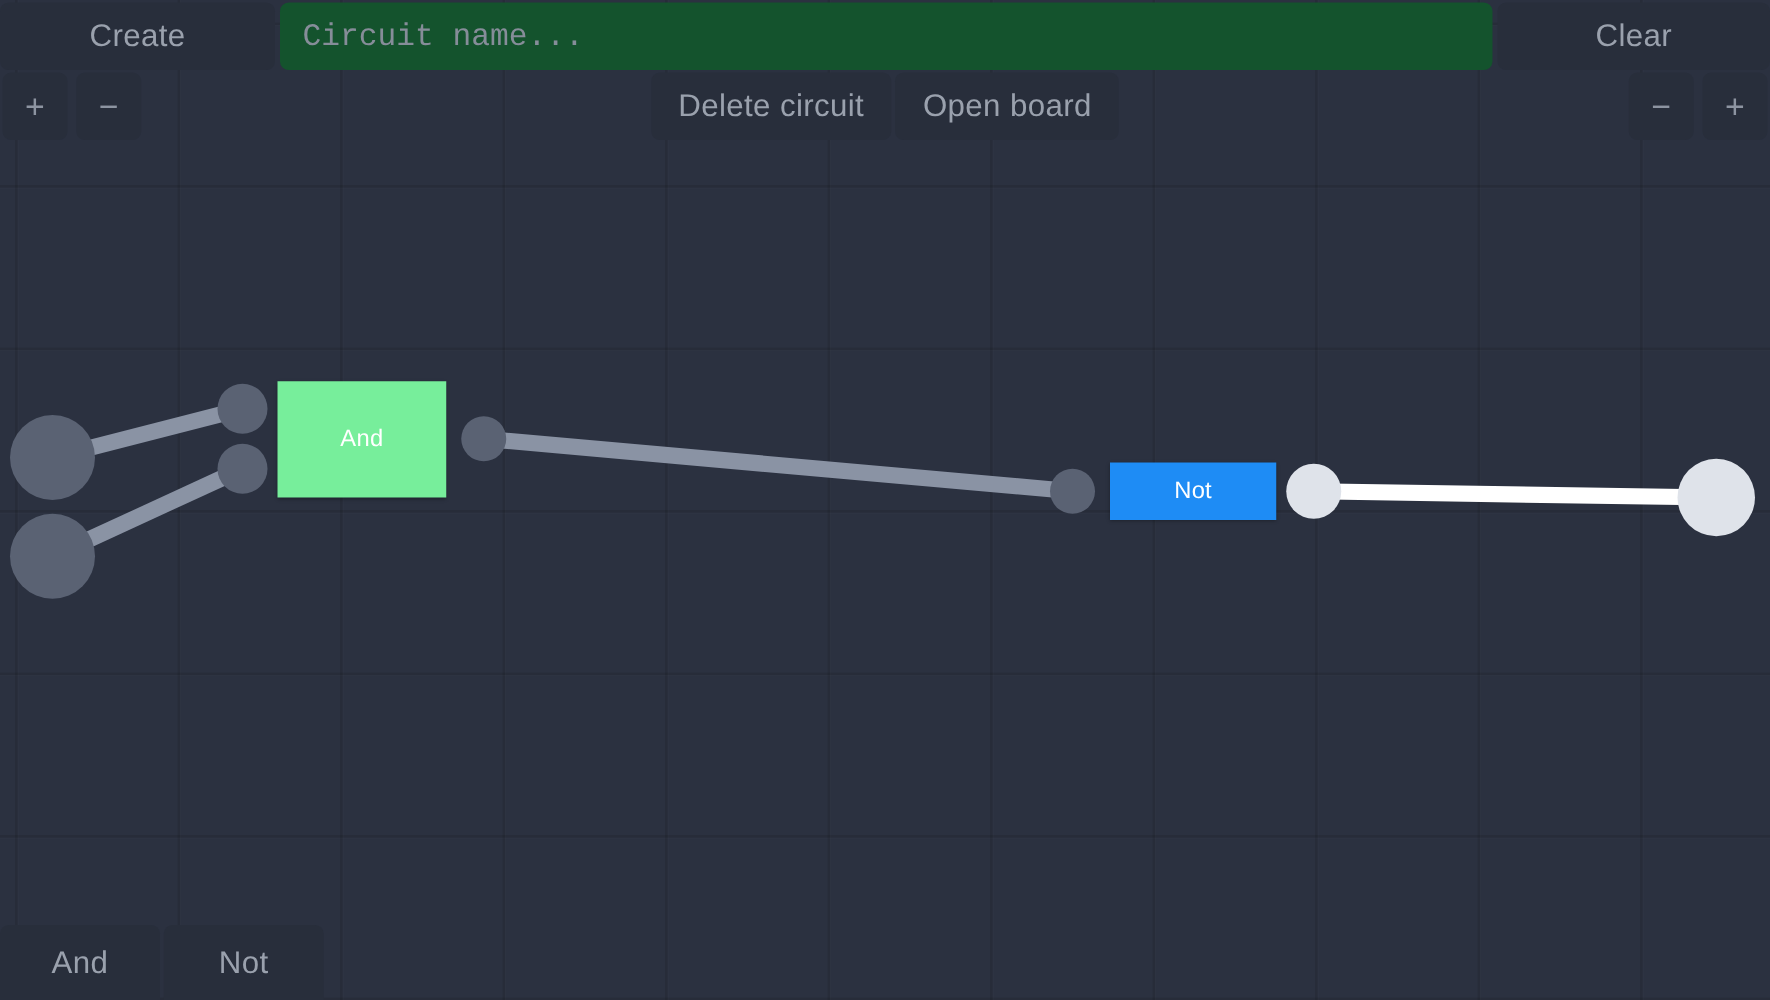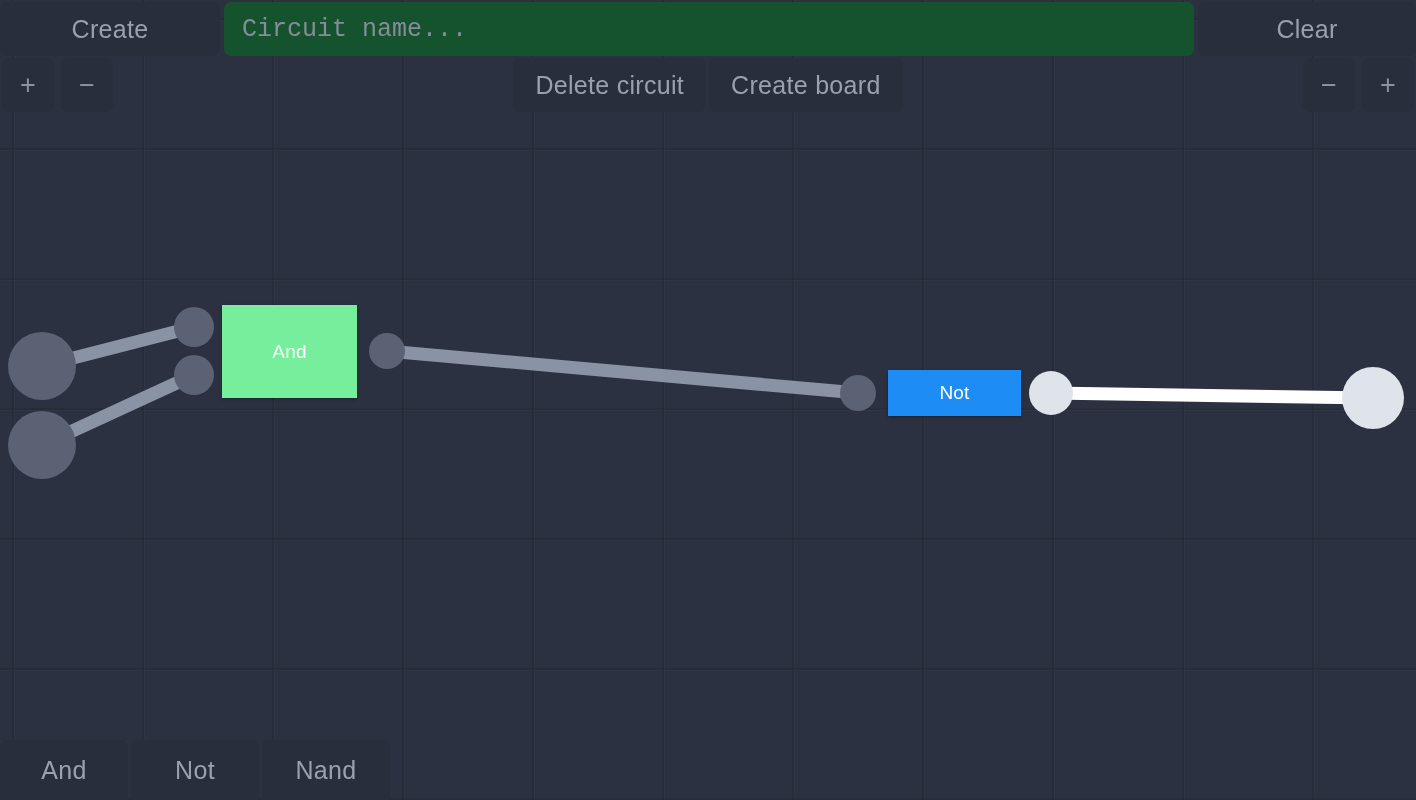--- a/index.html
+++ b/index.html
@@ -217,26 +217,25 @@
     <input id="circuit-name-input" type="text" placeholder="Circuit name..." style="">
     <button class="tb-btn" id="menu-button">Clear</button>
   </div>
 
   <div id="topbar-row2">
     <button class="tb-btn zoom-btn" id="zoom-in-left">+</button>
     <button class="tb-btn zoom-btn" id="zoom-out-left">−</button>
 
     <div id="mid-actions">
         <button class="tb-btn">Delete circuit</button>
-        <button class="tb-btn">Create board</button>
+        <button class="tb-btn">Open board</button>
       </div>
 
     <button class="tb-btn zoom-btn" id="zoom-out-right">−</button>
     <button class="tb-btn zoom-btn" id="zoom-in-right">+</button>
   </div>
 
   <div id="bottombar">
       <button class="gate-btn">And</button>
       <button class="gate-btn">Not</button>
-      <button class="gate-btn">Nand</button>
     </div>
 
 </div>
 
 </body></html>

